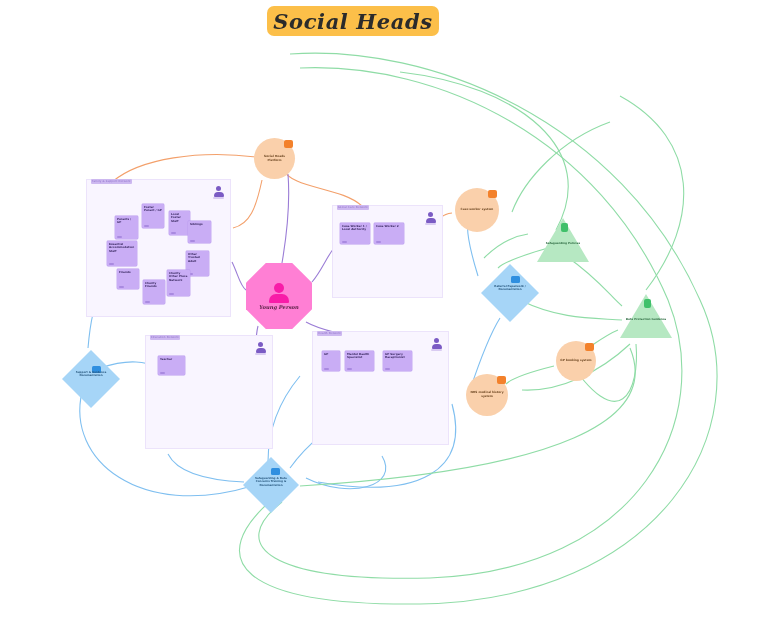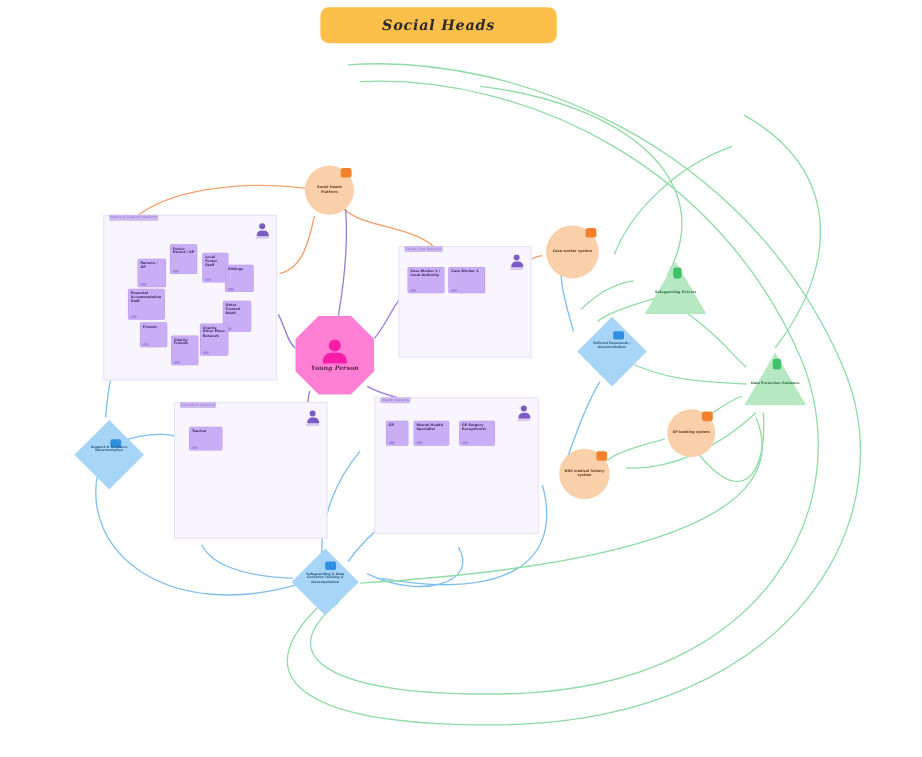--- a/index.html
+++ b/index.html
@@ -7,24 +7,24 @@
     width:768px;height:631px;
     background:#ffffff;
     font-family:"DejaVu Sans", sans-serif;
     overflow:hidden;
     position:relative;
   }
   #board{position:absolute;inset:0;}
 
   
   .title-banner{
-    position:absolute;left:267px;top:6px;width:197px;height:30px;
+    position:absolute;left:267px;top:6px;width:172px;height:30px;
     background:#FCBF49;border-radius:7px;
     display:flex;align-items:center;justify-content:center;
-    color:#2b2b2b;font-size:12px;letter-spacing:.6px;
+    color:#2b2b2b;font-size:21px;letter-spacing:.6px;
     font-family:"DejaVu Serif", serif;font-style:italic;font-weight:bold;
   }
 
   
   svg.links{position:absolute;left:0;top:0;width:768px;height:631px;pointer-events:none;}
   svg.links path{fill:none;}
 
   
   .frame{
     position:absolute;background:#F9F5FF;border:1px solid #ECE3FB;

